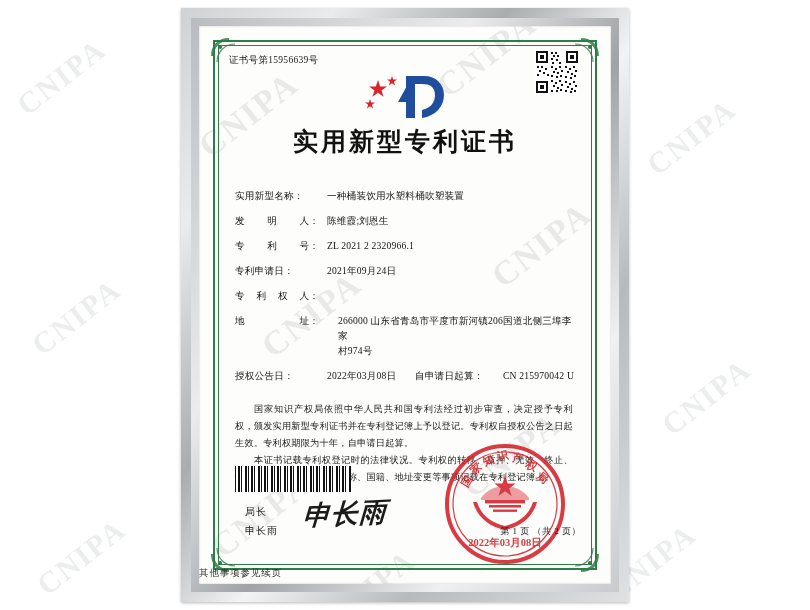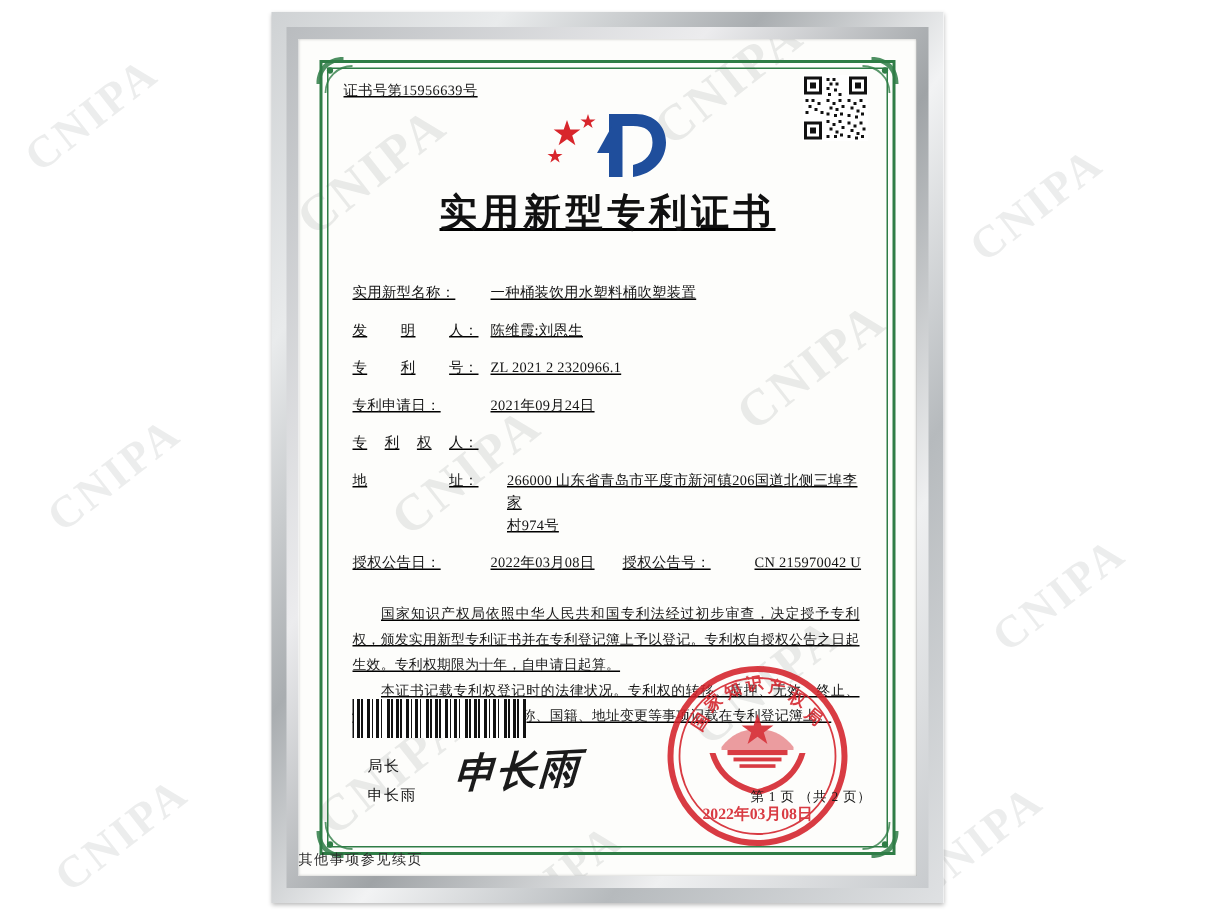--- a/index.html
+++ b/index.html
@@ -118,21 +118,20 @@
   .c-bl { left: 10px;  bottom: 10px; transform: scaleY(-1); }
   .c-br { right: 10px; bottom: 10px; transform: scale(-1,-1); }
 
   
   .content {
     position: absolute;
     left: 30px;
     top: 28px;
     right: 30px;
     bottom: 20px;
-    text-decoration: underline;
   }
 
   .cert-no {
     font-size: 9.5px;
     color: #1a1a1a;
     letter-spacing: 0.3px;
     font-family: "Liberation Serif", serif;
   }
 
   .qr {
@@ -485,21 +484,21 @@
             <div class="f-value">
               <span class="cont">266000 山东省青岛市平度市新河镇206国道北侧三埠李家</span>
               <span class="cont">村974号</span>
             </div>
           </div>
 
           <div class="field-row">
             <div class="f-label">授权公告日：</div>
             <div class="f-value inline-second">
               <span class="s-label">2022年03月08日</span>
-              <span class="s-label">授权公告号：</span>
+              <span class="s-label">自申请日起算：</span>
               <span>CN 215970042 U</span>
             </div>
           </div>
 
         </div>
 
         <div class="body-text">
           <p>国家知识产权局依照中华人民共和国专利法经过初步审查，决定授予专利权，颁发实用新型专利证书并在专利登记簿上予以登记。专利权自授权公告之日起生效。专利权期限为十年，自申请日起算。</p>
           <p>本证书记载专利权登记时的法律状况。专利权的转移、质押、无效、终止、恢复和专利权人的姓名或名称、国籍、地址变更等事项记载在专利登记簿上。</p>
         </div>

